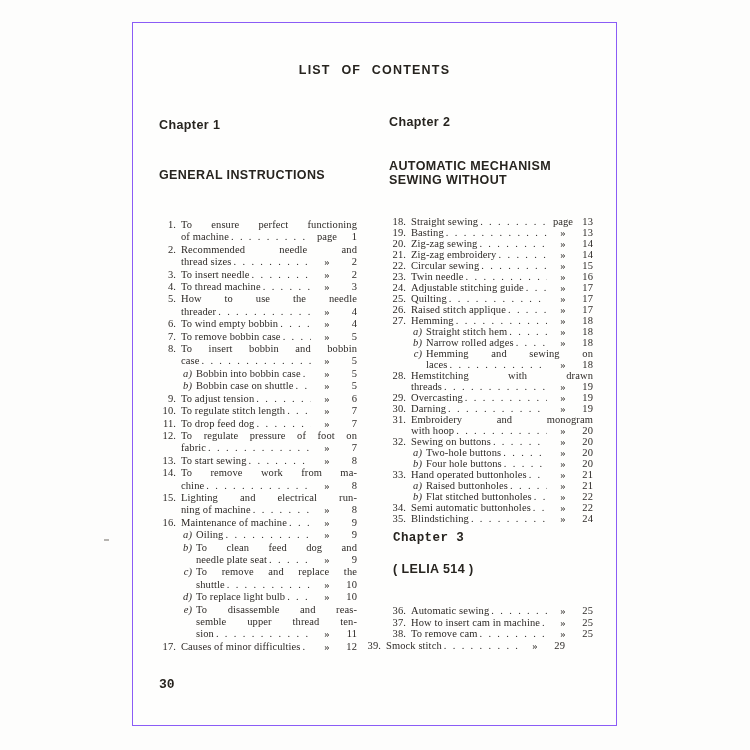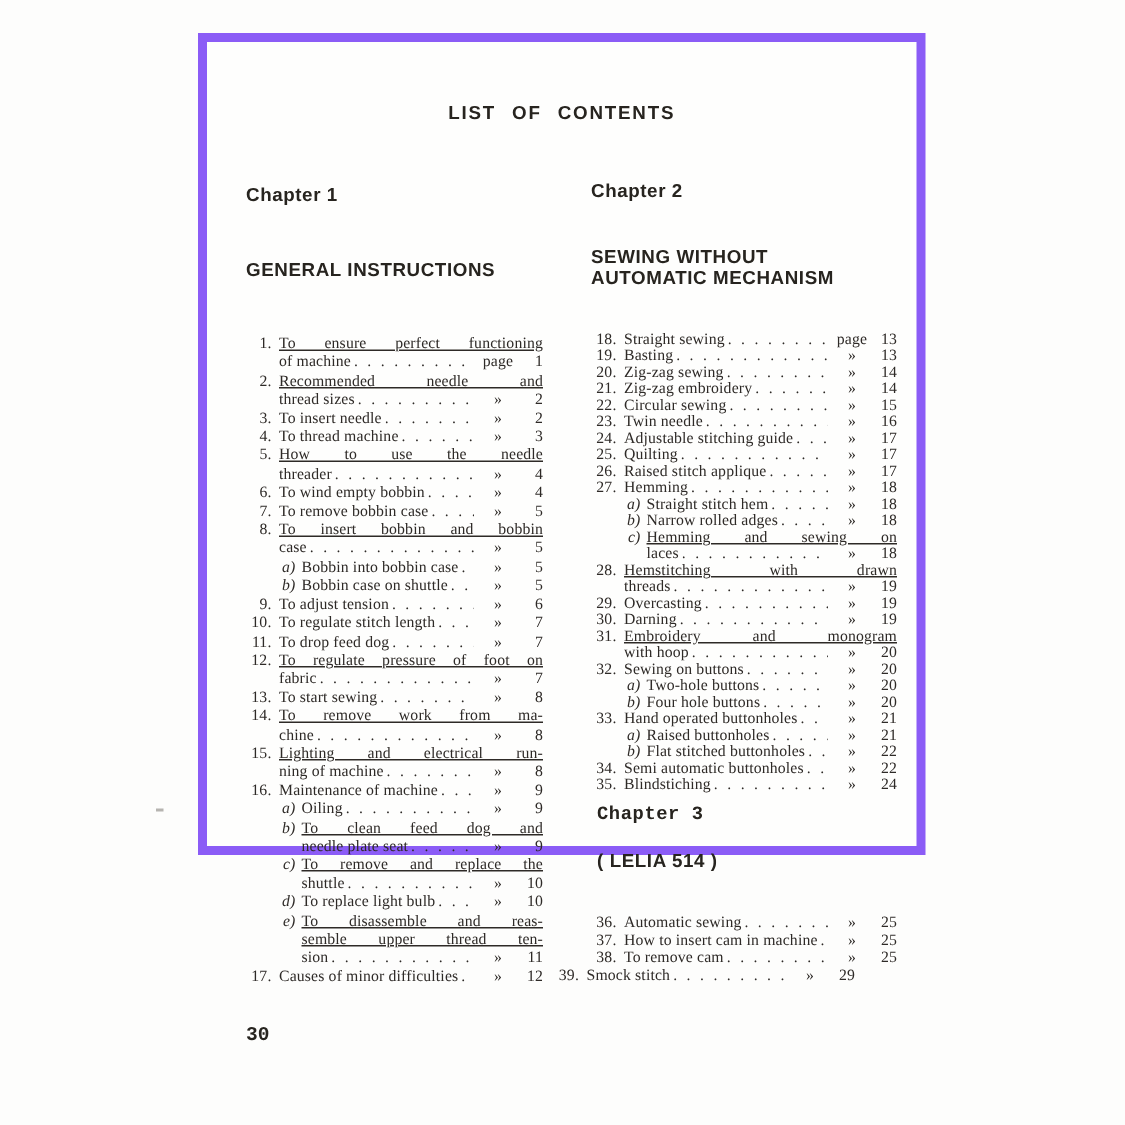--- a/index.html
+++ b/index.html
@@ -4,22 +4,22 @@
 <style>
   html,body{margin:0;padding:0;}
   body{
     width:750px;height:750px;position:relative;
     background:#fdfdfc;
     font-family:"Liberation Serif", serif;
     color:#2e2a27;
     overflow:hidden;
   }
   #page{
-    position:absolute;left:132px;top:22px;width:485px;height:548px;
-    background:#fefefd;border:6px solid #8b5cf6;box-sizing:border-box;
+    position:absolute;left:132px;top:22px;width:485px;height:704px;
+    background:#fefefd;border:1px solid #8b5cf6;box-sizing:border-box;
   }
   .speck{position:absolute;left:104px;top:539px;width:5px;height:2px;background:#b6b4b0;}
 
   .title{
     position:absolute;top:40px;left:0;right:0;text-align:center;
     font-family:"Liberation Sans", sans-serif;font-weight:bold;font-size:12.5px;
     letter-spacing:1.2px;word-spacing:6px;color:#27241f;
   }
   .chapter{
     position:absolute;
@@ -42,21 +42,21 @@
   .toclist{position:absolute;font-size:10.5px;letter-spacing:.1px;}
   #list1{left:26px;top:196px;width:198px;line-height:12.4px;}
   #list2{left:256px;top:193px;width:204px;line-height:11px;}
   #list3{left:256px;top:582px;width:204px;line-height:11.6px;}
 
   .item{display:flex;align-items:flex-start;}
   .num{flex:none;width:17px;text-align:right;margin-right:5px;white-space:nowrap;}
   .sub{padding-left:21px;}
   .sub .num{width:12px;margin-right:4px;font-style:italic;}
   .body{flex:1;min-width:0;}
-  .fill{text-align:justify;text-align-last:justify;text-decoration:underline;}
+  .fill{text-align:justify;text-align-last:justify;}
   .last{display:flex;align-items:baseline;}
   .last .text{flex:none;white-space:nowrap;}
   .dots{flex:1;overflow:hidden;white-space:nowrap;margin:0 2px;word-spacing:3.5px;}
   .dots::after{content:". . . . . . . . . . . . . . . . . . . . . . . . . . . . . .";}
   .ref{flex:none;width:28px;text-align:center;white-space:nowrap;}
   .pg{flex:none;width:16px;text-align:right;white-space:nowrap;}
   .outdent{margin-left:-25px;padding-right:28px;}
 
   .page-number{
     position:absolute;left:26px;top:654px;
@@ -71,22 +71,22 @@
 <div id="page">
   <div class="title">LIST OF CONTENTS</div>
 
   <div class="chapter" id="ch1">Chapter 1</div>
   <div class="chapter" id="ch2">Chapter 2</div>
 
   <div class="section" id="sec1">
       <div class="sec-line">GENERAL INSTRUCTIONS</div>
     </div>
   <div class="section" id="sec2">
+      <div class="sec-line">AUTOMATIC MECHANISM</div>
       <div class="sec-line">SEWING WITHOUT</div>
-      <div class="sec-line">AUTOMATIC MECHANISM</div>
     </div>
 
   <div class="toclist" id="list1">
       <div class="item">
         <span class="num">1.</span>
         <div class="body">
           <div class="fill">To ensure perfect functioning</div>
           <div class="last">
             <span class="text">of machine</span>
             <span class="dots"></span>

